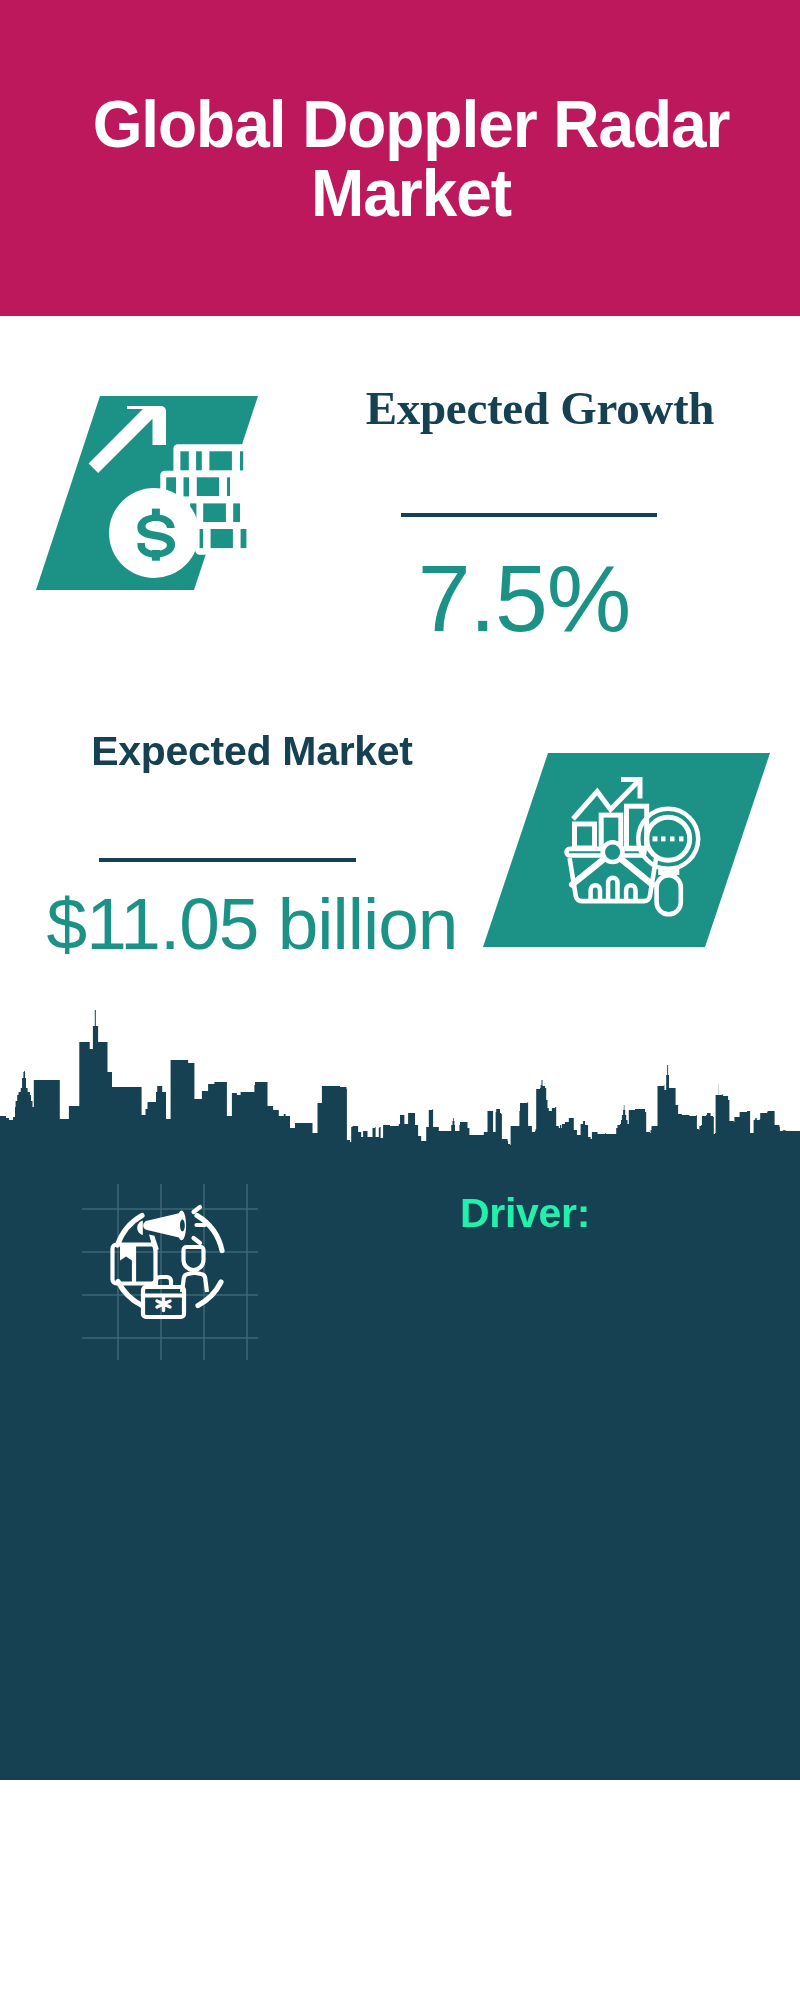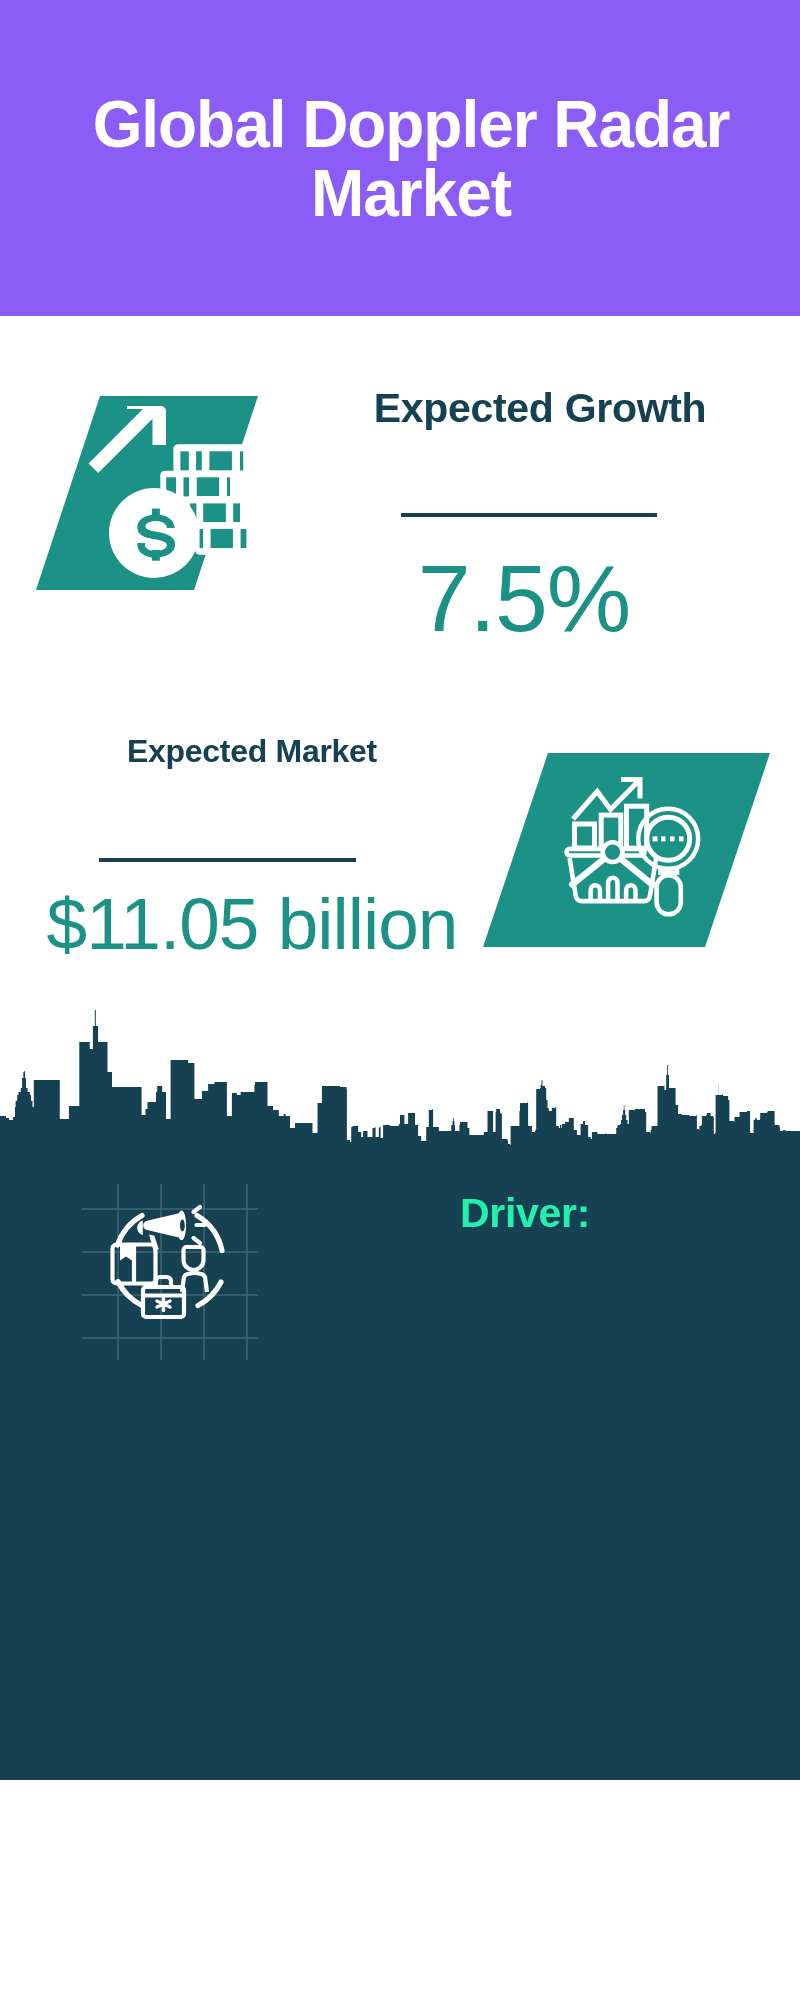--- a/index.html
+++ b/index.html
@@ -1,20 +1,20 @@
 <!DOCTYPE html>
 <html><head>
 <meta charset="utf-8">
 <style>
   html,body{margin:0;padding:0;}
   body{width:800px;height:2000px;background:#ffffff;font-family:"Liberation Sans",sans-serif;overflow:hidden;-webkit-font-smoothing:antialiased;}
   .page{position:relative;width:800px;height:2000px;background:#ffffff;}
 
   
-  .header{position:absolute;left:0;top:0;width:800px;height:316px;background:#8b5cf6;}
+  .header{position:absolute;left:0;top:0;width:800px;height:316px;background:#be185d;}
   .header-title{position:absolute;left:51px;top:89px;width:720px;text-align:center;
     color:#ffffff;font-weight:bold;font-size:67px;line-height:69px;letter-spacing:-1.1px;
     transform:scaleX(0.955);transform-origin:50% 0;}
 
   
   .stat-label{font-weight:bold;color:#164152;text-align:center;}
   .stat-value{font-weight:normal;color:#1c9186;text-align:center;}
   .rule{background:#164152;height:4px;}
 
   
@@ -23,26 +23,26 @@
      -webkit-clip-path:polygon(64px 0, 222px 0, 158px 194px, 0 194px);
      clip-path:polygon(64px 0, 222px 0, 158px 194px, 0 194px);}
   .tile-svg{position:absolute;left:0;top:0;}
   .tile1-ico{position:absolute;left:36px;top:396px;width:222px;height:194px;}
   .tile2{left:483px;top:753px;width:287px;height:194px;
      -webkit-clip-path:polygon(65px 0, 287px 0, 222px 194px, 0 194px);
      clip-path:polygon(65px 0, 287px 0, 222px 194px, 0 194px);}
   .tile2-ico{position:absolute;left:563px;top:777px;width:142px;height:142px;}
 
   .stat2-text{position:absolute;left:32px;top:723px;width:440px;}
-  .s2l{font-size:32px;line-height:56px;letter-spacing:-0.3px;}
+  .s2l{font-size:41px;line-height:56px;letter-spacing:-0.3px;}
   .rule2{width:257px;margin:0 auto;position:absolute;left:-49px;right:0;top:135px;}
   .s2v{font-size:73px;line-height:80px;letter-spacing:-1px;position:absolute;top:161px;left:0px;width:440px;white-space:nowrap;}
 
   .stat1-text{position:absolute;left:320px;top:380px;width:440px;}
-  .s1l{font-size:41px;line-height:56px;letter-spacing:-0.3px;}
+  .s1l{font-size:47px;line-height:56px;letter-spacing:-0.3px;font-family:Liberation Serif, serif;}
   .rule1{width:256px;margin:0 auto;position:absolute;left:-23px;right:0;top:133px;}
   .s1v{font-size:95px;line-height:100px;letter-spacing:-1.0px;position:absolute;top:168px;left:-16px;width:440px;}
 
   
   .darkband{position:absolute;left:0;top:1150px;width:800px;height:630px;background:#164152;}
   .skyline{position:absolute;left:0;top:1005px;}
   .driver-block{position:absolute;left:245px;top:1193px;width:560px;text-align:center;white-space:nowrap;}
   .driver-head{color:#22f0ad;font-weight:bold;font-size:41px;line-height:40px;letter-spacing:-0.3px;}
   .driver-body{color:#ffffff;font-weight:bold;font-size:31px;line-height:40px;letter-spacing:-0.1px;margin-top:10px;}
   .driver-ico{position:absolute;left:82px;top:1184px;}

